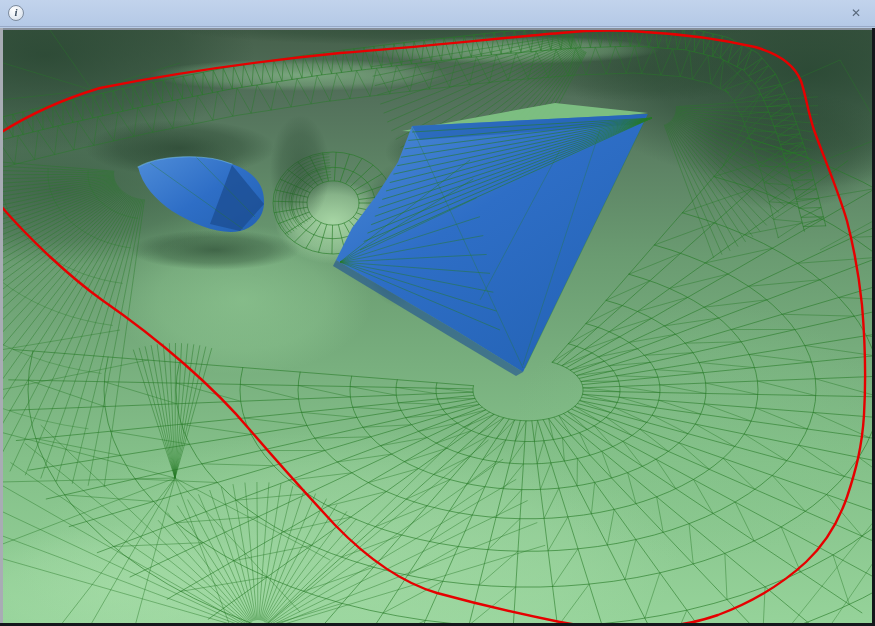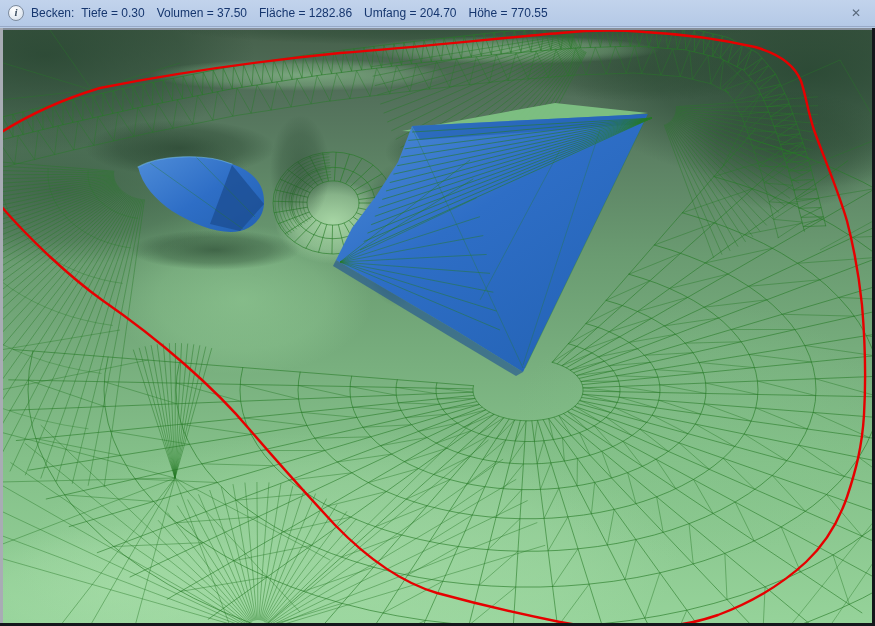--- a/index.html
+++ b/index.html
@@ -30,23 +30,20 @@
   .viewport{position:absolute;top:28px;left:0;width:875px;height:598px;}
   .viewport svg{display:block;}
 </style>
 </head>
 <body>
 
 <div class="window">
 
   <div class="info-bar">
     <div class="info-icon">i</div>
-    <div class="info-text">
-      <span class="prefix">Becken:</span><span class="metric">Tiefe = 0.30</span><span class="metric">Volumen = 37.50</span><span class="metric">Fläche = 1282.86</span><span class="metric">Umfang = 204.70</span><span class="metric">Höhe = 770.55</span>
-    </div>
     <div class="close-btn">✕</div>
   </div>
 
   <div class="viewport">
     <svg id="scene" width="875" height="598" viewBox="0 28 875 598">
       <defs id="defs">
           <linearGradient id="bg" x1="0" y1="0" x2="0" y2="1">
             <stop offset="0" stop-color="#46604b"></stop>
             <stop offset="0.12" stop-color="#53715b"></stop>
             <stop offset="0.38" stop-color="#6a9b71"></stop>

